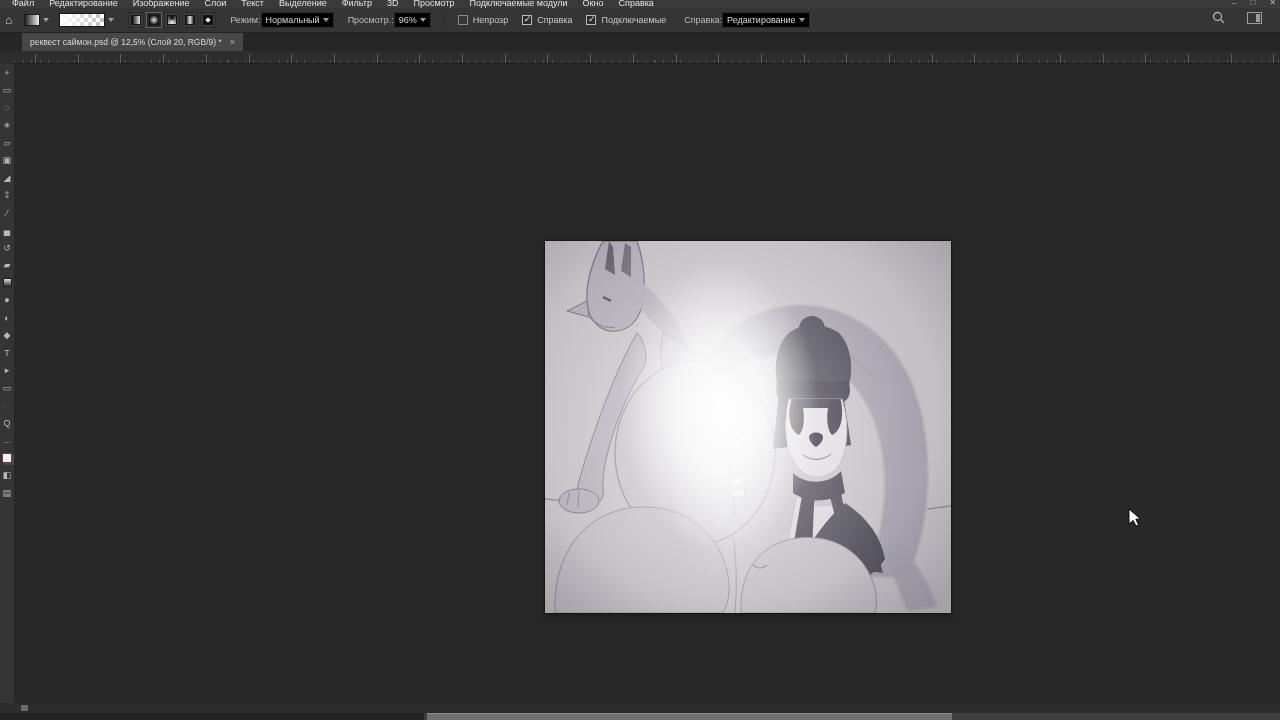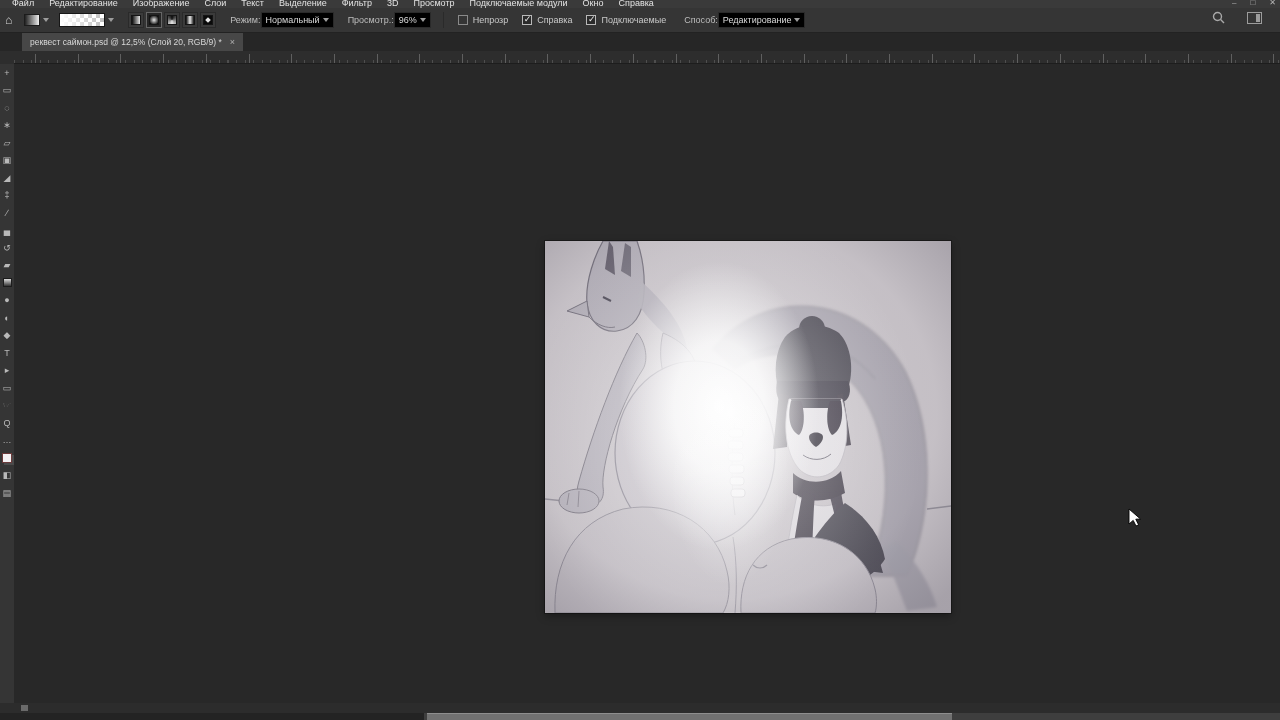--- a/index.html
+++ b/index.html
@@ -147,21 +147,21 @@
     <span class="ob-sep"></span>
     <span style="display:flex;align-items:center;">
         <span class="cb"></span>
         <span class="cb-label">Непрозр</span>
         <span class="cb checked"></span>
         <span class="cb-label">Справка</span>
         <span class="cb checked"></span>
         <span class="cb-label">Подключаемые</span>
       </span>
 
-    <span class="ob-label" style="margin-left:18px;">Способ:</span>
+    <span class="ob-label" style="margin-left:18px;">Справка:</span>
     <div class="ob-value">
       <span>Редактирование</span>
       <span class="caret"></span>
     </div>
 
     <div class="ob-right">
       <svg width="13" height="13" viewBox="0 0 13 13">
         <circle cx="5.5" cy="5.5" r="4" fill="none" stroke="#a8a8a8" stroke-width="1.4"></circle>
         <line x1="8.6" y1="8.6" x2="12" y2="12" stroke="#a8a8a8" stroke-width="1.4"></line>
       </svg>

